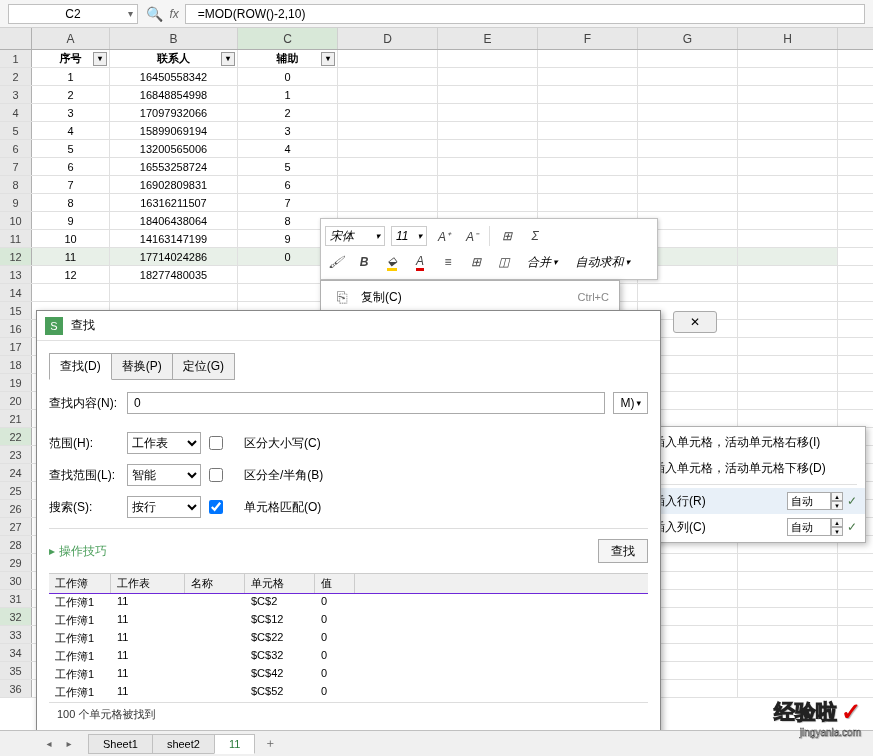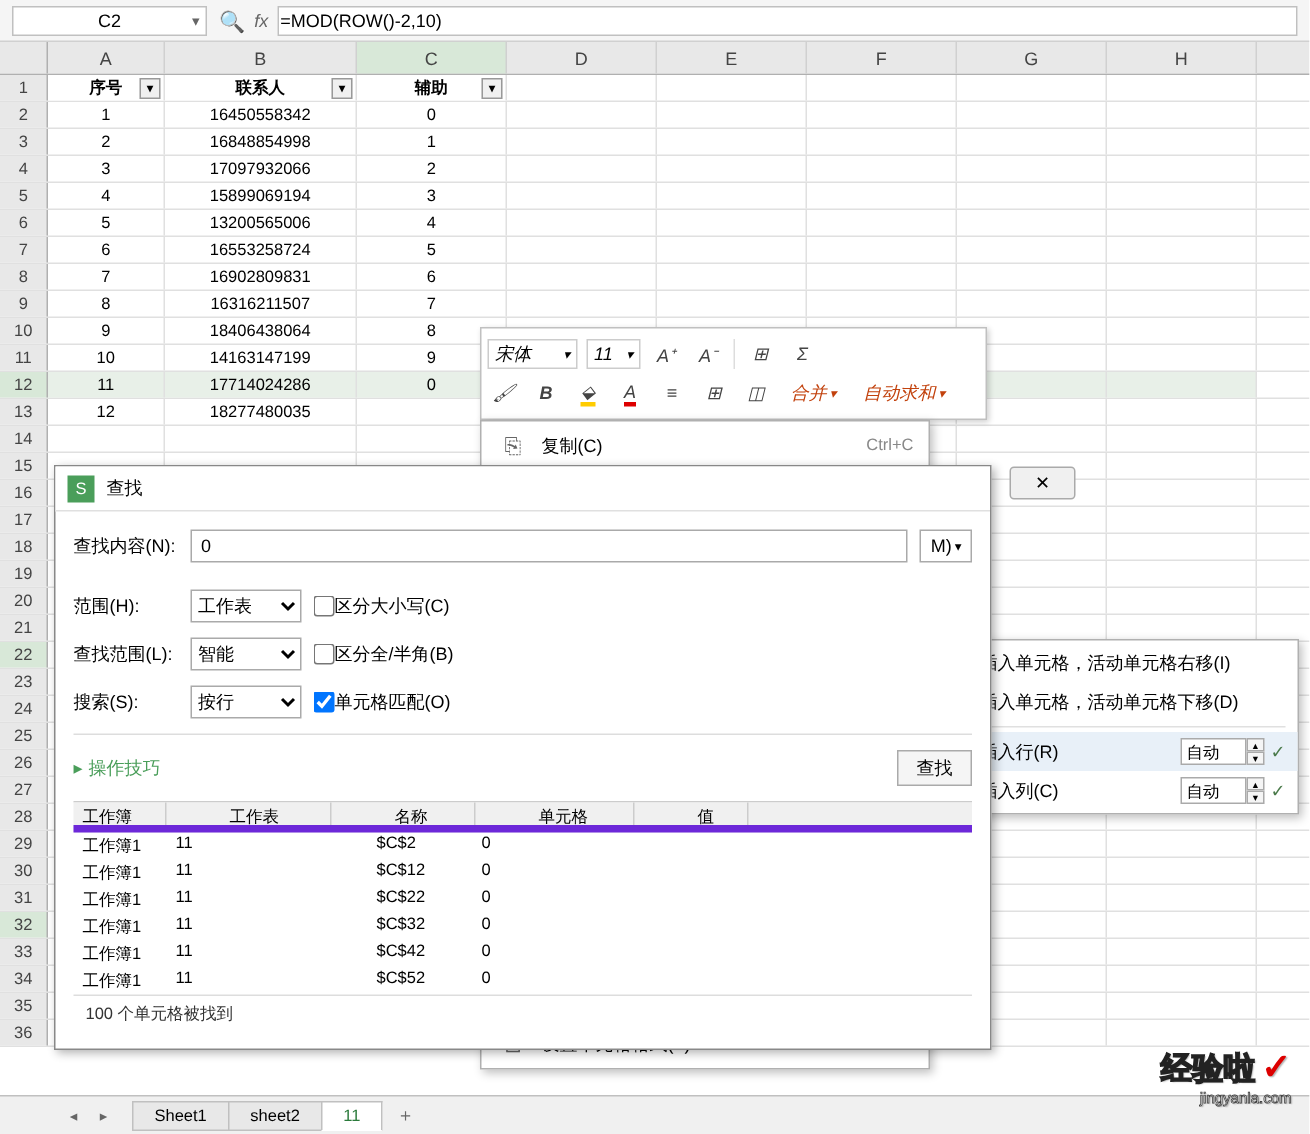--- a/index.html
+++ b/index.html
@@ -4,21 +4,21 @@
 <style>
 * { margin: 0; padding: 0; box-sizing: border-box; font-family: "Microsoft YaHei", Arial, sans-serif; font-size: 12px; }
 body { background: #fff; width: 873px; height: 756px; overflow: hidden; position: relative; }
 
 .top-bar { display: flex; align-items: center; height: 28px; border-bottom: 1px solid #d0d0d0; background: #f5f5f5; padding: 0 8px; gap: 8px; }
 .cell-ref { width: 130px; height: 20px; border: 1px solid #c0c0c0; background: #fff; display: flex; align-items: center; justify-content: center; position: relative; }
 .cell-ref-dd { position: absolute; right: 4px; color: #666; font-size: 10px; }
 .fx-area { display: flex; align-items: center; gap: 6px; flex: 1; }
 .fx-icon { color: #666; font-size: 14px; }
 .fx-label { font-style: italic; color: #666; }
-.formula-input { flex: 1; height: 20px; border: 1px solid #c0c0c0; background: #fff; padding: 0 1px; display: flex; align-items: center; }
+.formula-input { flex: 1; height: 20px; border: 1px solid #c0c0c0; background: #fff; padding: 0 12px; display: flex; align-items: center; }
 
 .grid { position: relative; }
 .col-headers { display: flex; height: 22px; background: #e8e8e8; border-bottom: 1px solid #b0b0b0; }
 .corner { width: 32px; border-right: 1px solid #b0b0b0; background: #e8e8e8; }
 .col-h { border-right: 1px solid #d0d0d0; display: flex; align-items: center; justify-content: center; color: #444; background: #e8e8e8; }
 .col-h.sel { background: #d8e8d8; }
 .col-A { width: 78px; } .col-B { width: 128px; } .col-C { width: 100px; }
 .col-D, .col-E, .col-F, .col-G, .col-H { width: 100px; }
 
 .rows { position: relative; }
@@ -38,39 +38,39 @@
 .dlg-close { position: absolute; right: -18px; top: 0; width: 44px; height: 22px; border: 1px solid #aaa; border-radius: 3px; background: #f0f0f0; display: flex; align-items: center; justify-content: center; }
 .dlg-body { padding: 12px; }
 .tabs { display: flex; gap: 0; margin-bottom: 12px; }
 .tab { padding: 4px 10px; border: 1px solid #aaa; background: #f0f0f0; cursor: pointer; }
 .tab.active { background: #fff; border-bottom: 1px solid #fff; position: relative; z-index: 1; }
 .tab:not(:first-child) { margin-left: -1px; }
 .form-row { display: flex; align-items: center; margin-bottom: 10px; gap: 8px; }
 .form-label { min-width: 70px; }
 .form-input { flex: 1; height: 22px; border: 1px solid #aaa; padding: 0 6px; }
 .form-select { width: 74px; height: 22px; border: 1px solid #aaa; background: #fff; }
-.form-check { display: flex; align-items: center; gap: 0; }
+.form-check { display: flex; align-items: center; gap: 21px; }
 .form-check input[type="checkbox"] { width: 14px; height: 14px; }
 .tips-row { display: flex; align-items: center; justify-content: space-between; border-top: 1px solid #ddd; padding-top: 10px; margin-top: 10px; }
 .tips { color: #4a9e5a; display: flex; align-items: center; gap: 4px; }
 .btn { height: 24px; padding: 0 12px; border: 1px solid #aaa; background: #f5f5f5; cursor: pointer; }
 .results-table { width: 100%; margin-top: 10px; border-top: 1px solid #ccc; }
-.results-hdr { display: flex; background: #f0f0f0; border-bottom: 5px solid #6d28d9; height: 20px; gap: 36px; }
+.results-hdr { display: flex; background: #f0f0f0; border-bottom: 1px solid #6d28d9; height: 20px; }
 .results-hdr > div { padding: 2px 6px; border-right: 1px solid #ccc; font-size: 11px; }
 .results-row { display: flex; height: 18px; }
 .results-row > div { padding: 1px 6px; font-size: 11px; }
 .rc1 { width: 62px; } .rc2 { width: 74px; } .rc3 { width: 60px; } .rc4 { width: 70px; } .rc5 { width: 40px; }
 .status-line { padding: 4px 8px; font-size: 11px; color: #333; border-top: 1px solid #ddd; }
 
 .mini-toolbar { position: absolute; left: 320px; top: 218px; width: 338px; background: #fff; border: 1px solid #c0c0c0; box-shadow: 1px 1px 4px rgba(0,0,0,0.2); padding: 4px; }
 .mt-row { display: flex; align-items: center; gap: 6px; height: 26px; font-style: italic; }
 .mt-sel { border: 1px solid #ccc; height: 20px; padding: 0 4px; display: flex; align-items: center; background: #fff; }
 .mt-font { width: 60px; } .mt-size { width: 36px; }
 .mt-btn { width: 22px; height: 22px; display: flex; align-items: center; justify-content: center; color: #444; cursor: pointer; }
-.mt-text-btn { height: 22px; padding: 0 6px; display: flex; align-items: center; color: #c2410c; justify-content: flex-end; }
+.mt-text-btn { height: 22px; padding: 0 6px; display: flex; align-items: center; color: #000000; justify-content: flex-end; }
 
 .ctx-menu { position: absolute; left: 320px; top: 280px; width: 300px; background: #fff; border: 1px solid #b0b0b0; box-shadow: 2px 2px 6px rgba(0,0,0,0.25); padding: 2px 0; }
 .ctx-item { height: 28px; display: flex; align-items: center; padding: 0 10px 0 12px; cursor: pointer; gap: 10px; }
 .ctx-item:hover, .ctx-item.hover { background: #e8f0f8; }
 .ctx-icon { width: 18px; display: flex; align-items: center; justify-content: center; color: #666; font-size: 14px; }
 .ctx-label { flex: 1; }
 .ctx-shortcut { color: #888; font-size: 11px; }
 .ctx-arrow { color: #666; font-size: 10px; }
 .ctx-sep { height: 1px; background: #e0e0e0; margin: 3px 8px; }
 .ctx-disabled { color: #bbb; }
@@ -681,20 +681,25 @@
 <div class="find-dialog">
   <div class="dlg-title">
     <div class="dlg-title-icon">S</div>
     <span>查找</span>
     <div style="flex:1"></div>
   </div>
   <div class="dlg-close" style="left:636px;top:0">
     <span>✕</span>
   </div>
   <div class="dlg-body">
+    <div class="tabs">
+      <div class="tab active">查找(D)</div>
+      <div class="tab">替换(P)</div>
+      <div class="tab">定位(G)</div>
+    </div>
     <div class="form-row">
       <span class="form-label">查找内容(N):</span>
       <input class="form-input" value="0" style="">
       <div style="border:1px solid #aaa;height:22px;padding:0 6px;display:flex;align-items:center">
         <span>M)</span>
           <span style="font-size:9px;margin-left:2px">▾</span>
       </div>
     </div>
     <div style="height:8px"></div>
     <div class="form-row">

